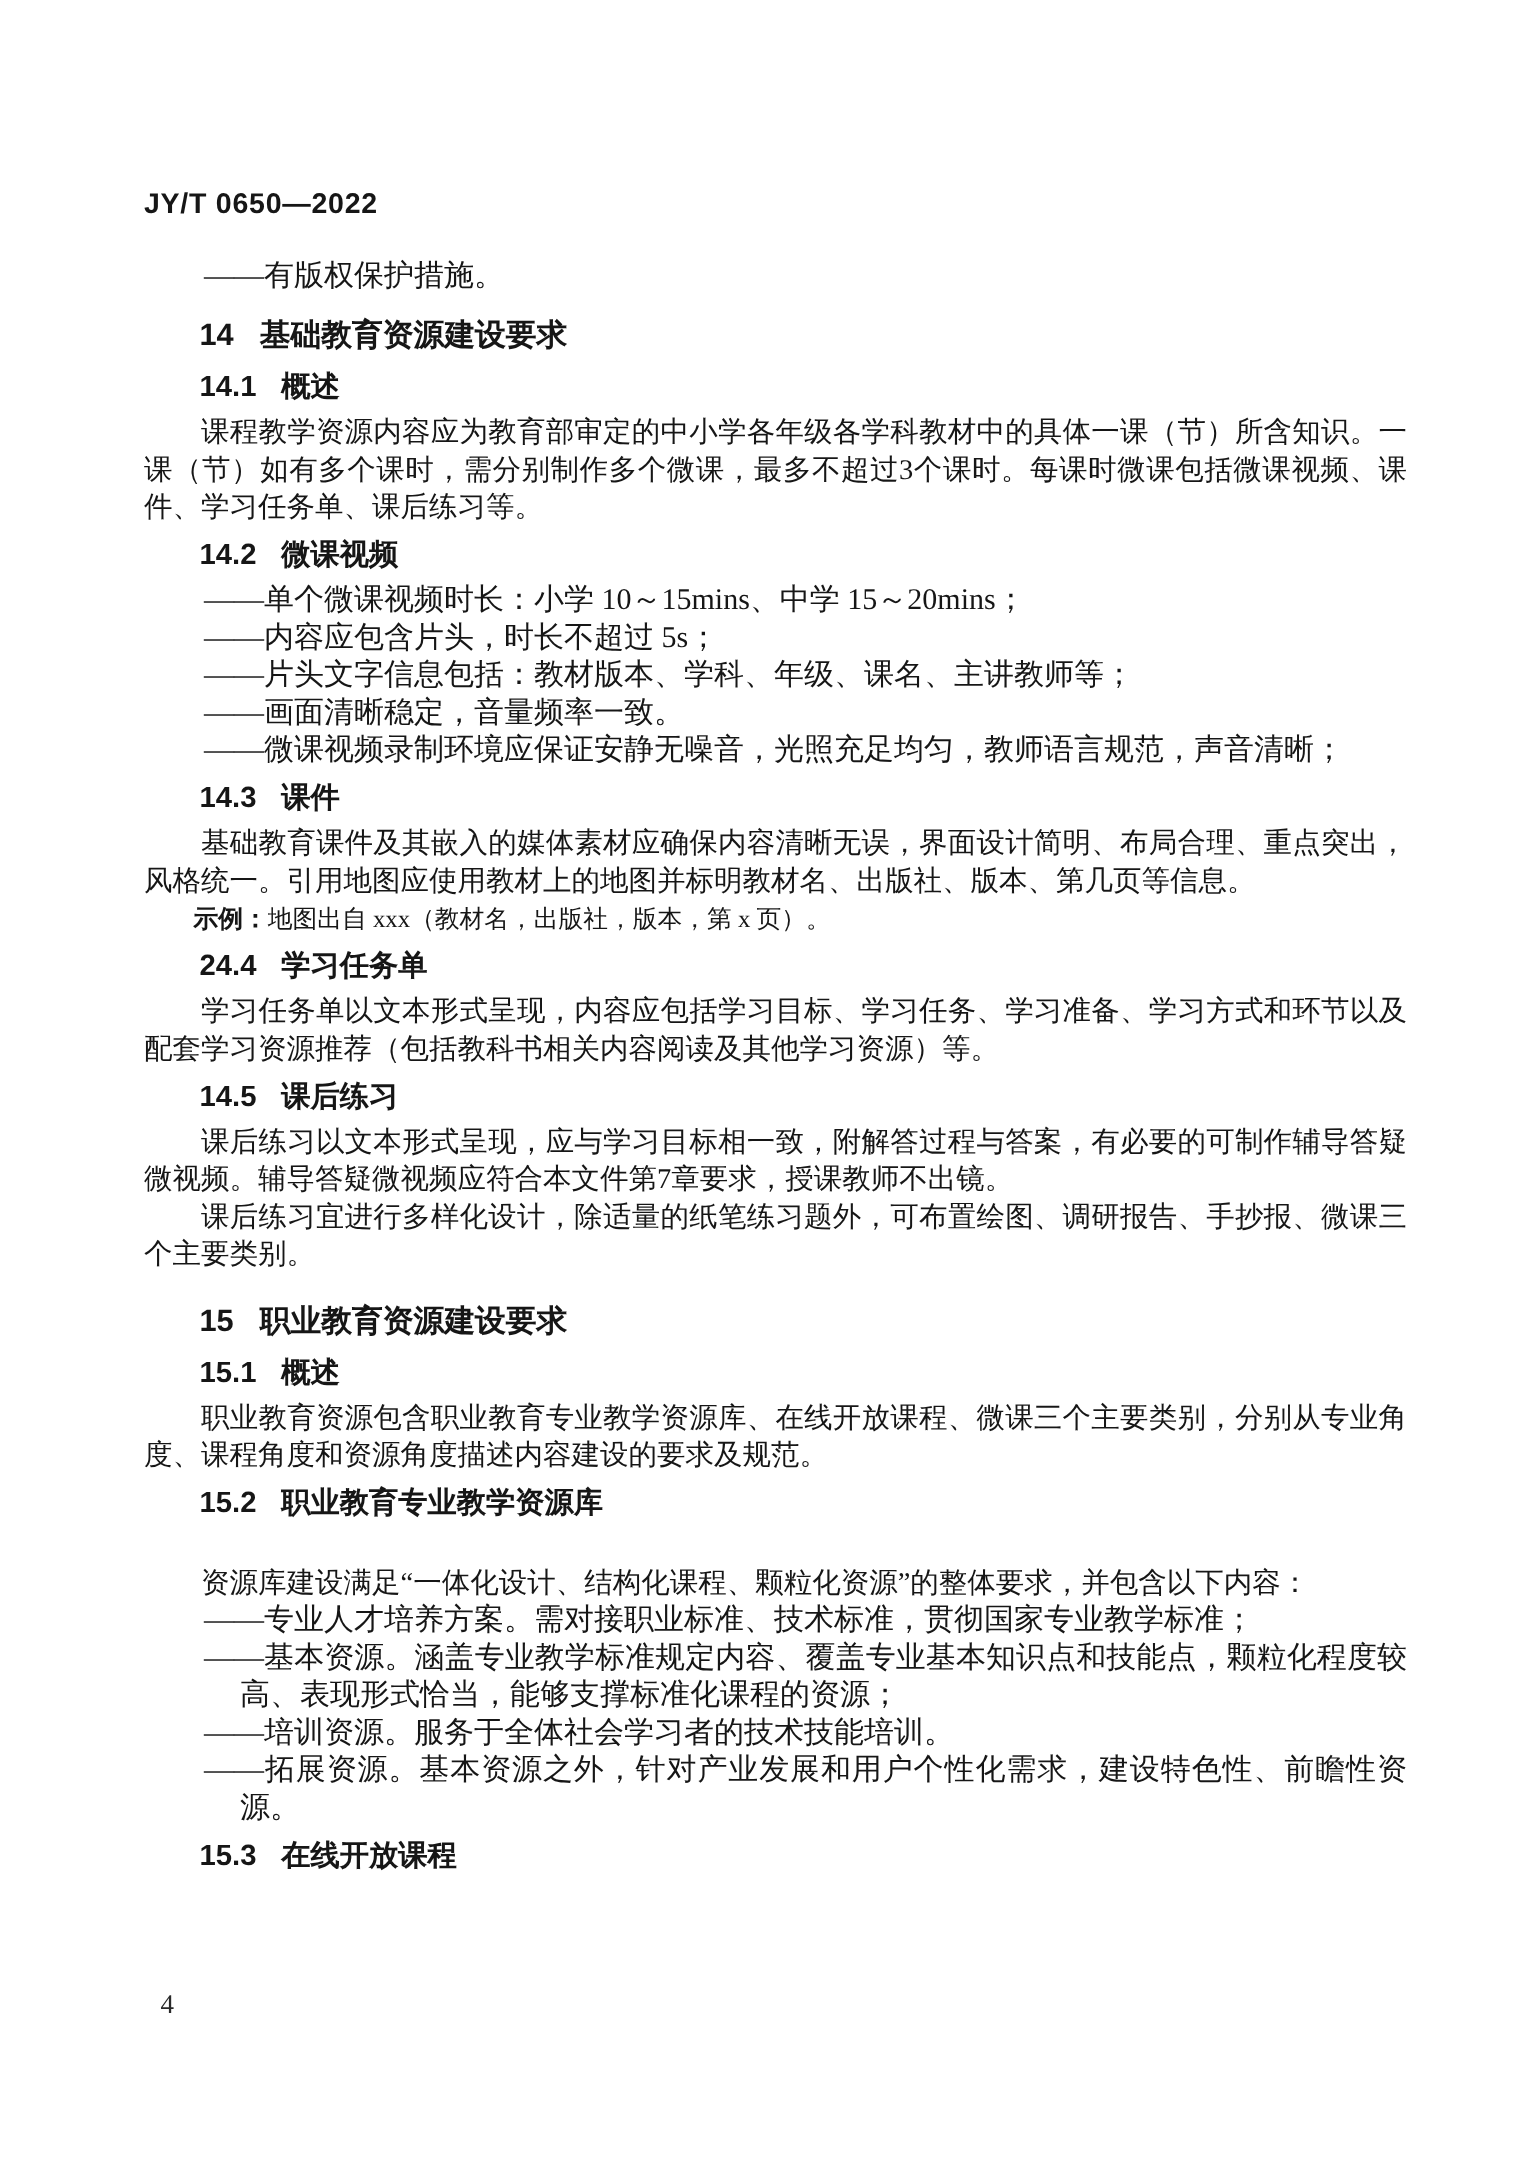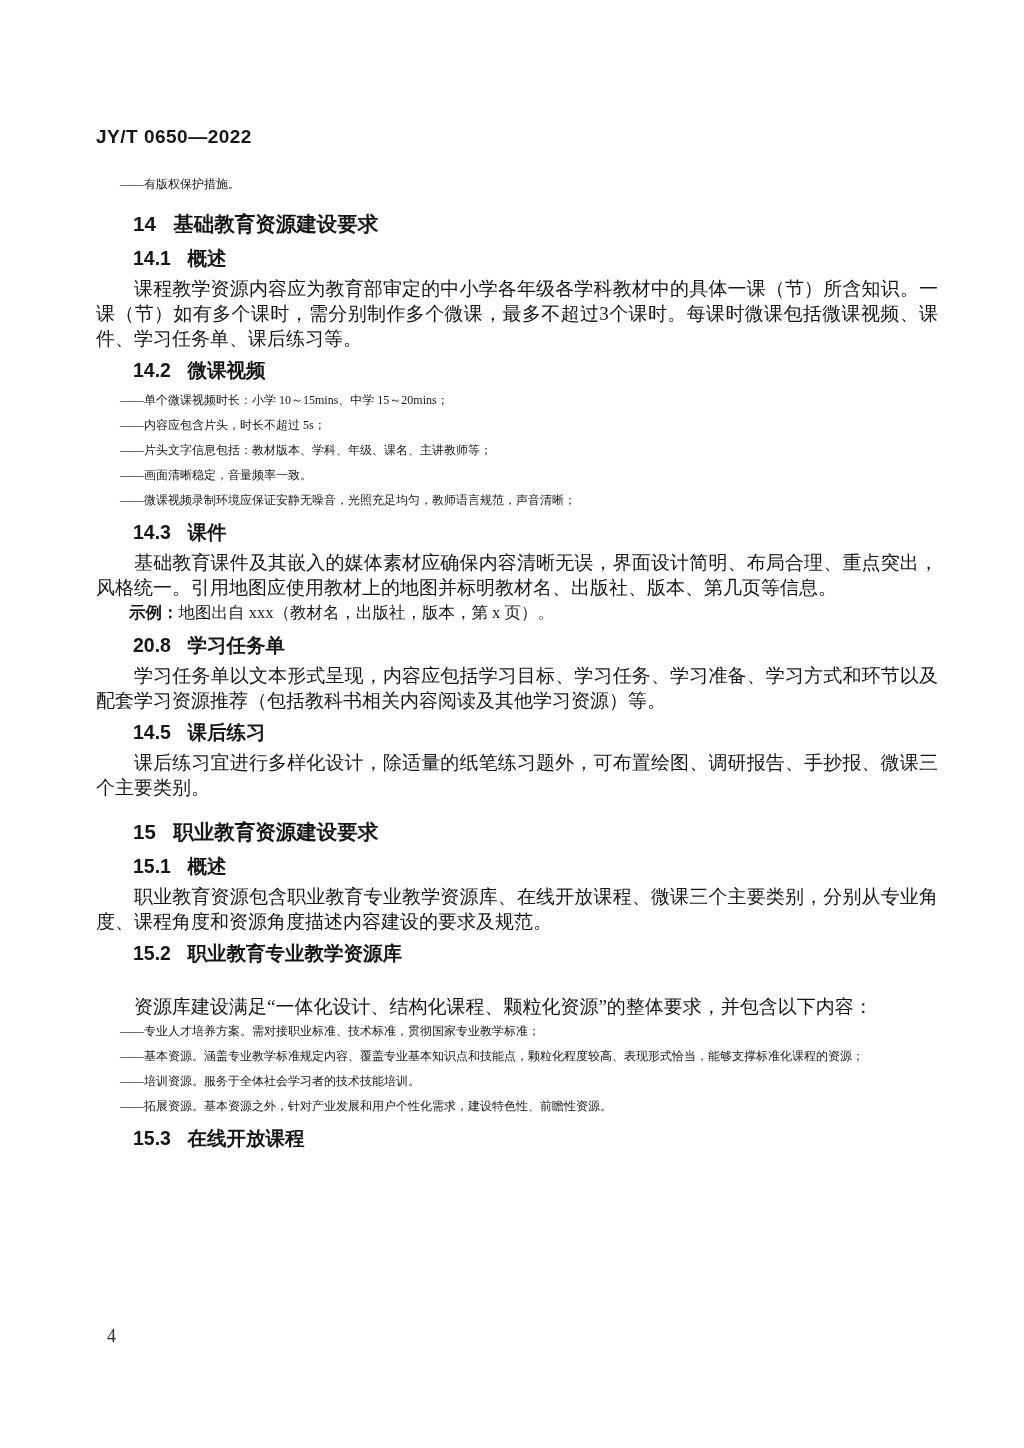--- a/index.html
+++ b/index.html
@@ -27,21 +27,21 @@
   }
   .para {
     margin: 0;
     font-size: 19px;
     line-height: 25px;
     text-align: justify;
     text-indent: 2em;
   }
   .dash-item {
     margin: 0;
-    font-size: 12px;
+    font-size: 20px;
     line-height: 25px;
     text-align: justify;
     padding-left: 3.2em;
     text-indent: -1.2em;
   }
   .preamble { margin-top: 24px; }
   .h2 {
     margin: 15px 0 12px 0;
     font-family: "Liberation Sans", "DejaVu Sans", sans-serif;
     font-weight: 700;
@@ -59,21 +59,21 @@
   .h-num { margin-right: 0.85em; margin-left: 37px; }
   .mt-lg { margin-top: 30px; }
   .example {
     margin: 1px 0 0 0;
     font-size: 16.5px;
     line-height: 24px;
     text-indent: 2em;
     text-align: justify;
   }
   .example-label {
-    font-family: Liberation Mono, monospace;
+    font-family: Liberation Sans, sans-serif;
     font-weight: 700;
   }
   .page-number {
     position: absolute;
     left: 107px;
     top: 1325px;
     font-size: 18px;
     line-height: 22px;
     color: #2a2a2a;
   }
@@ -108,27 +108,28 @@
 
     <h3 class="h3">
       <span class="h-num">14.3</span><span>课件</span>
     </h3>
     <p class="para">基础教育课件及其嵌入的媒体素材应确保内容清晰无误，界面设计简明、布局合理、重点突出，风格统一。引用地图应使用教材上的地图并标明教材名、出版社、版本、第几页等信息。</p>
     <p class="example">
       <span class="example-label">示例：</span><span>地图出自 xxx（教材名，出版社，版本，第 x 页）。</span>
     </p>
 
     <h3 class="h3">
-      <span class="h-num">20.8</span><span>学习任务单</span>
+      <span class="h-num">24.4</span><span>学习任务单</span>
     </h3>
     <p class="para">学习任务单以文本形式呈现，内容应包括学习目标、学习任务、学习准备、学习方式和环节以及配套学习资源推荐（包括教科书相关内容阅读及其他学习资源）等。</p>
 
     <h3 class="h3">
       <span class="h-num">14.5</span><span>课后练习</span>
     </h3>
+    <p class="para">课后练习以文本形式呈现，应与学习目标相一致，附解答过程与答案，有必要的可制作辅导答疑微视频。辅导答疑微视频应符合本文件第7章要求，授课教师不出镜。</p>
     <p class="para">课后练习宜进行多样化设计，除适量的纸笔练习题外，可布置绘图、调研报告、手抄报、微课三个主要类别。</p>
 
     <h2 class="h2 mt-xl">
       <span class="h-num">15</span><span>职业教育资源建设要求</span>
     </h2>
 
     <h3 class="h3">
       <span class="h-num">15.1</span><span>概述</span>
     </h3>
     <p class="para">职业教育资源包含职业教育专业教学资源库、在线开放课程、微课三个主要类别，分别从专业角度、课程角度和资源角度描述内容建设的要求及规范。</p>

